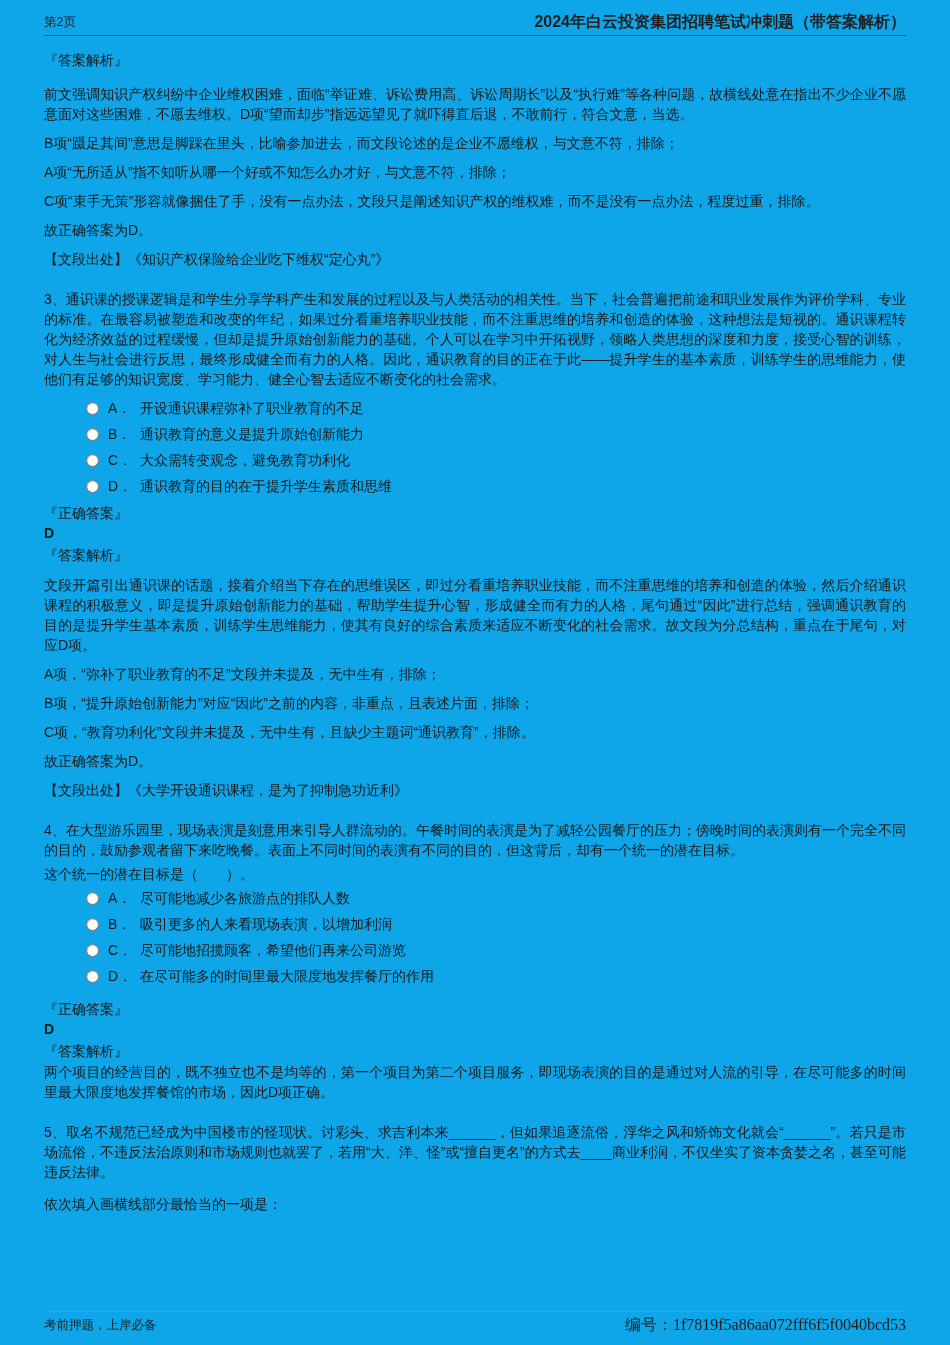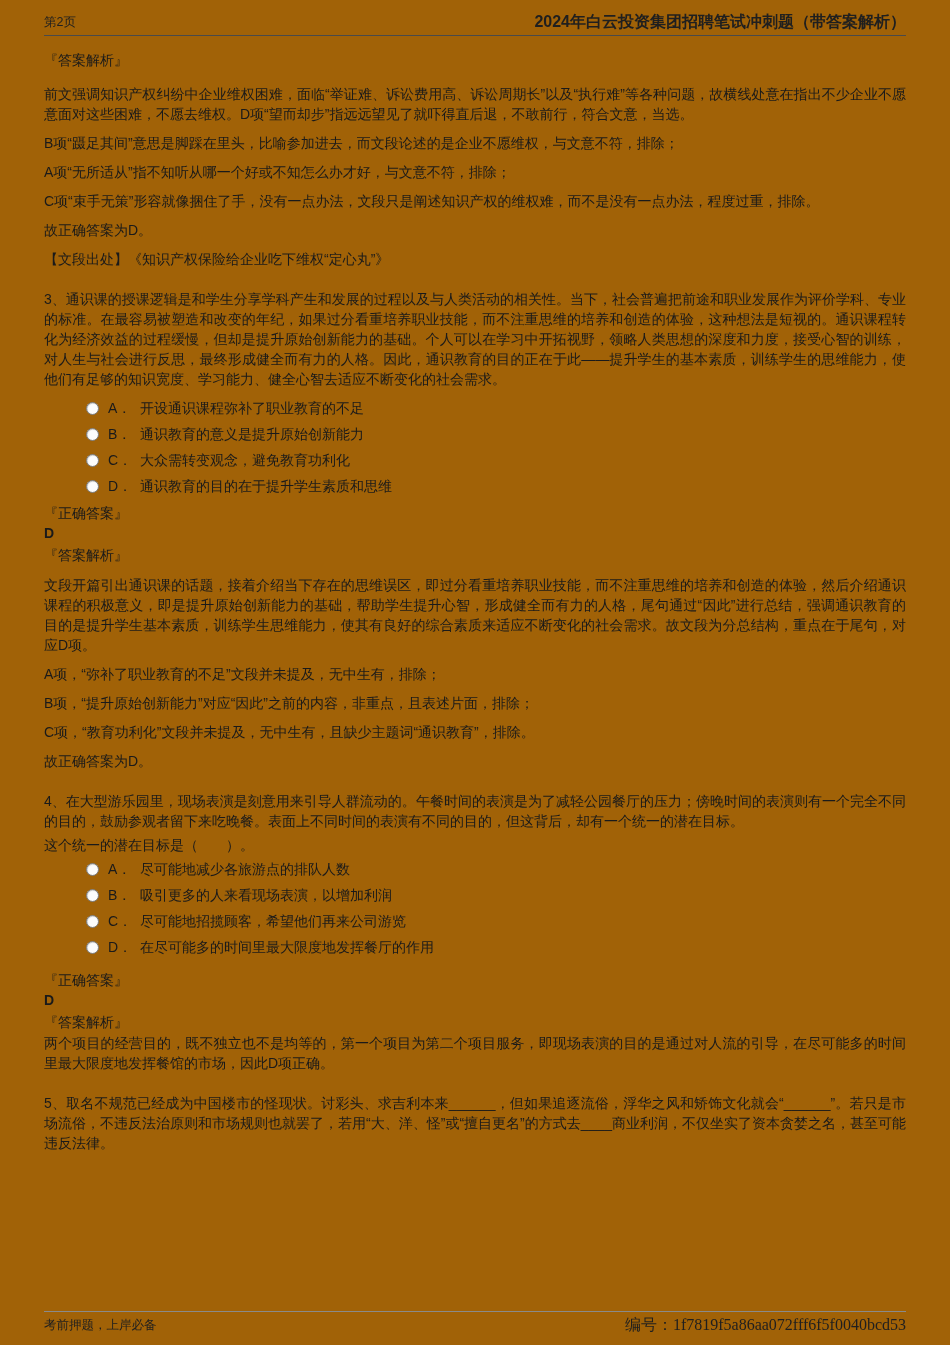--- a/index.html
+++ b/index.html
@@ -1,18 +1,18 @@
 <!DOCTYPE html>
 <html lang="zh"><head>
 <meta charset="utf-8">
 <style>
   html,body{margin:0;padding:0;background:#ffffff;}
   .page{
     width:950px;height:1345px;box-sizing:border-box;
-    padding:12px 44px 10px;background:#a16207;color:#1a1a1a;
+    padding:12px 44px 10px;background:#0ea5e9;color:#1a1a1a;
     font-family:"Liberation Sans","DejaVu Sans",sans-serif;
     font-size:14px;line-height:20px;
     display:flex;flex-direction:column;overflow:hidden;
   }
   .header{
     display:flex;justify-content:space-between;align-items:flex-end;
     border-bottom:1.5px solid #4a4a4a;padding-bottom:3px;
     font-size:12.5px;color:#1f1f1f;
   }
   .header-title{font-size:16px;font-weight:600;}
@@ -86,20 +86,21 @@
         </div>
       </div>
       <p class="label-tight">『正确答案』</p>
       <p class="answer-letter">D</p>
       <p class="label-tight">『答案解析』</p>
       <p class="analysis-first">文段开篇引出通识课的话题，接着介绍当下存在的思维误区，即过分看重培养职业技能，而不注重思维的培养和创造的体验，然后介绍通识课程的积极意义，即是提升原始创新能力的基础，帮助学生提升心智，形成健全而有力的人格，尾句通过“因此”进行总结，强调通识教育的目的是提升学生基本素质，训练学生思维能力，使其有良好的综合素质来适应不断变化的社会需求。故文段为分总结构，重点在于尾句，对应D项。</p>
       <p>A项，“弥补了职业教育的不足”文段并未提及，无中生有，排除；</p>
       <p>B项，“提升原始创新能力”对应“因此”之前的内容，非重点，且表述片面，排除；</p>
       <p>C项，“教育功利化”文段并未提及，无中生有，且缺少主题词“通识教育”，排除。</p>
       <p>故正确答案为D。</p>
+      <p>【文段出处】《大学开设通识课程，是为了抑制急功近利》</p>
     </div>
 
     <div class="q-block">
       <p class="q-prompt-tight">4、在大型游乐园里，现场表演是刻意用来引导人群流动的。午餐时间的表演是为了减轻公园餐厅的压力；傍晚时间的表演则有一个完全不同的目的，鼓励参观者留下来吃晚餐。表面上不同时间的表演有不同的目的，但这背后，却有一个统一的潜在目标。</p>
       <p class="q-prompt-tight">这个统一的潜在目标是（　　）。</p>
       <div class="options">
         <div class="option">
           <span class="radio"></span>
           <span class="opt-letter">A．</span>
           <span class="opt-text">尽可能地减少各旅游点的排队人数</span>
@@ -121,20 +122,21 @@
         </div>
       </div>
       <p class="label-tight" style="margin-top:14px;">『正确答案』</p>
       <p class="answer-letter">D</p>
       <p class="label-tight">『答案解析』</p>
       <p>两个项目的经营目的，既不独立也不是均等的，第一个项目为第二个项目服务，即现场表演的目的是通过对人流的引导，在尽可能多的时间里最大限度地发挥餐馆的市场，因此D项正确。</p>
     </div>
 
     <div class="q-block">
       <p>5、取名不规范已经成为中国楼市的怪现状。讨彩头、求吉利本来______，但如果追逐流俗，浮华之风和矫饰文化就会“______”。若只是市场流俗，不违反法治原则和市场规则也就罢了，若用“大、洋、怪”或“擅自更名”的方式去____商业利润，不仅坐实了资本贪婪之名，甚至可能违反法律。</p>
+      <p class="q-prompt">依次填入画横线部分最恰当的一项是：</p>
     </div>
 
   </div>
 
   <div class="footer">
     <span>考前押题，上岸必备</span>
     <span class="footer-code"><span>编号：</span><span>1f7819f5a86aa072fff6f5f0040bcd53</span></span>
   </div>
 
 </div>

